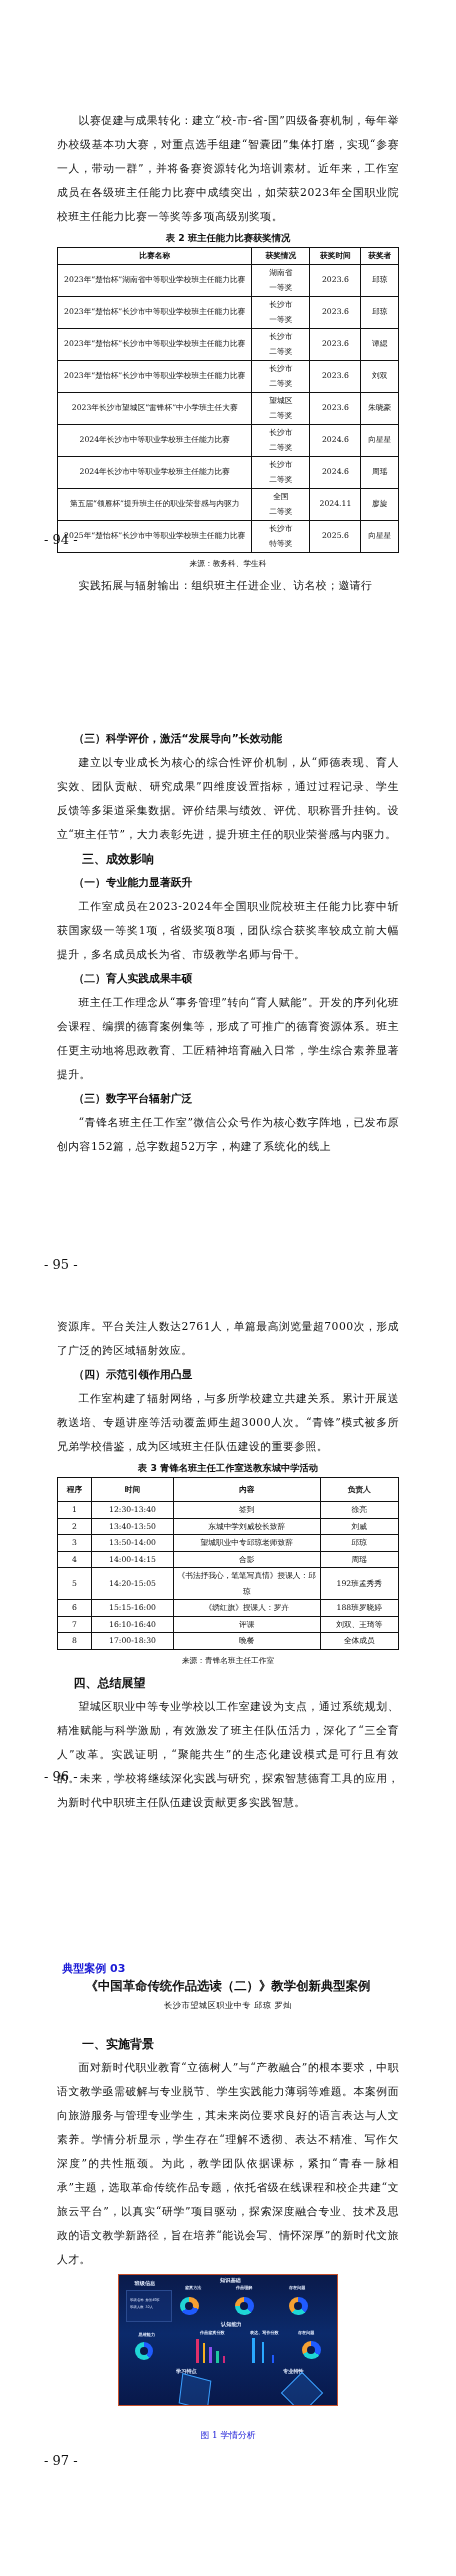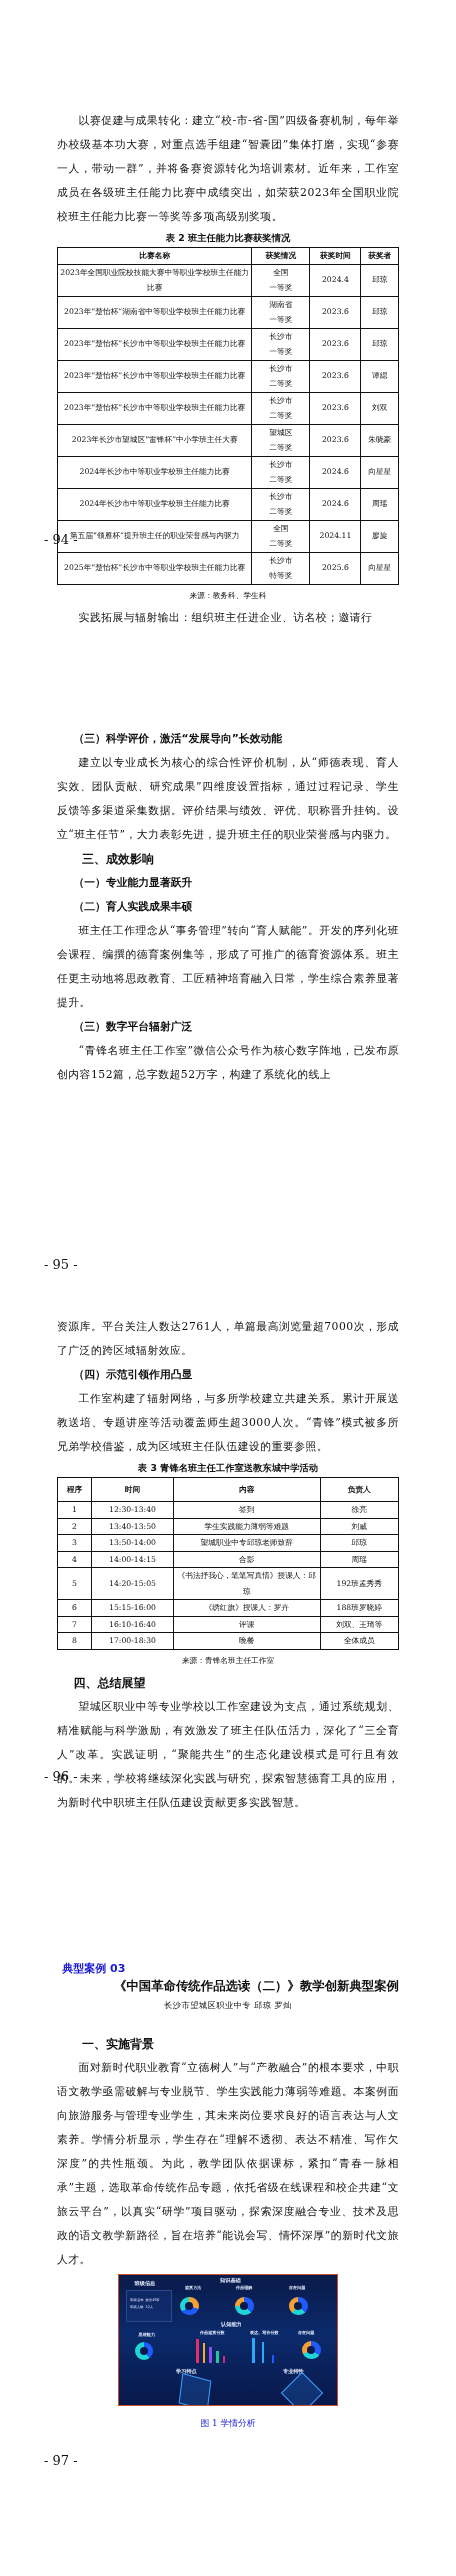--- a/index.html
+++ b/index.html
@@ -22,32 +22,32 @@
   .t3 th { height: 23px; }
   .t3 td { height: 15.5px; }
   .t3 td.tall { height: 31px; }
   .source { text-align: center; font-size: 7.7px; margin: 6.2px 0 5.2px 0; }
   .pagenum { position: absolute; left: 0; right: 0; text-align: left; font-size: 13px; margin-left: 44px; }
   .p94 .pagenum { top: 532px; }
   .p95 .pagenum { top: 610px; }
   .p96 .pagenum { top: 498px; }
   .p97 .pagenum { top: 565px; }
   .case-tag { font-family: "DejaVu Sans", "Liberation Sans", sans-serif; font-weight: bold; color: #1a1ad6; font-size: 11px; margin: 0 0 2.1px 5.2px; }
-  .case-title { font-family: Liberation Mono, monospace; font-size: 12.4px; font-weight: bold; text-align: right; margin: 0 0 5.2px 0; }
+  .case-title { font-family: Liberation Mono, monospace; font-size: 12.4px; font-weight: bold; text-align: center; margin: 0 0 5.2px 0; }
   .case-author { text-align: center; font-size: 8.2px; margin: 0 0 20.6px 0; letter-spacing: 0.5px; }
   .dash { width: 218px; height: 130px; margin: 2.1px auto 0 auto; background: linear-gradient(180deg, #0a1a4a 0%, #0b2a6b 45%, #08184a 100%); border: 0.5px solid #c8502a; position: relative; overflow: hidden; color: #dfe9ff; font-family: "DejaVu Sans", "Liberation Sans", sans-serif; }
   .dash .lbl { position: absolute; font-size: 4.1px; font-weight: bold; color: #e7efff; }
   .dash .big { font-size: 5.2px; }
   .dash .info { position: absolute; left: 7.2px; top: 15.5px; width: 46px; height: 32px; border: 0.5px solid #2a4a8f; background: rgba(20,50,120,0.5); font-size: 3.3px; padding: 5.2px 3.1px; box-sizing: border-box; line-height: 7.2px; }
   .donut { position: absolute; width: 18.5px; height: 18.5px; border-radius: 50%; }
   .donut::after { content: ""; position: absolute; left: 5.2px; top: 5.2px; width: 8.2px; height: 8.2px; border-radius: 50%; background: #0a1a4a; }
   .bars { position: absolute; display: flex; align-items: flex-end; gap: 4.1px; }
   .bars span { display: block; width: 2.6px; }
   .radar { position: absolute; width: 28px; height: 28px; border: 0.5px solid #3aa0ff; transform: rotate(45deg); background: rgba(40,120,220,0.25); }
-  .caption { text-align: center; color: #1a1ad6; font-size: 8.8px; margin-top: 12px; }
+  .caption { text-align: center; color: #1a1ad6; font-size: 8.8px; margin-top: 24px; }
 </style>
 </head>
 <body>
 
 <div class="page p94">
   <p class="para indent">以赛促建与成果转化：建立“校-市-省-国”四级备赛机制，每年举办校级基本功大赛，对重点选手组建“智囊团”集体打磨，实现“参赛一人，带动一群”，并将备赛资源转化为培训素材。近年来，工作室成员在各级班主任能力比赛中成绩突出，如荣获2023年全国职业院校班主任能力比赛一等奖等多项高级别奖项。</p>
   <div class="tbl-title">表 2  班主任能力比赛获奖情况</div>
   <table class="t2">
     <colgroup>
         <col style="width:57%">
@@ -58,29 +58,20 @@
     <thead>
       <tr>
         <th>比赛名称</th>
         <th>获奖情况</th>
         <th>获奖时间</th>
         <th>获奖者</th>
       </tr>
     </thead>
     <tbody id="t2body">
         <tr>
-          <td class="name">2023年全国职业院校技能大赛中等职业学校班主任能力比赛</td>
-          <td>
-            <div>全国</div>
-            <div>一等奖</div>
-          </td>
-          <td>2024.4</td>
-          <td>邱琼</td>
-        </tr>
-        <tr>
           <td class="name">2023年“楚怡杯”湖南省中等职业学校班主任能力比赛</td>
           <td>
             <div>湖南省</div>
             <div>一等奖</div>
           </td>
           <td>2023.6</td>
           <td>邱琼</td>
         </tr>
         <tr>
           <td class="name">2023年“楚怡杯”长沙市中等职业学校班主任能力比赛</td>
@@ -159,20 +150,21 @@
   <div class="source">来源：教务科、学生科</div>
   <p class="para indent">实践拓展与辐射输出：组织班主任进企业、访名校；邀请行</p>
   <div class="pagenum">- 94 -</div>
 </div>
 
 <div class="page p95">
   <h3 class="h2">（三）科学评价，激活“发展导向”长效动能</h3>
   <p class="para indent">建立以专业成长为核心的综合性评价机制，从“师德表现、育人实效、团队贡献、研究成果”四维度设置指标，通过过程记录、学生反馈等多渠道采集数据。评价结果与绩效、评优、职称晋升挂钩。设立“班主任节”，大力表彰先进，提升班主任的职业荣誉感与内驱力。</p>
   <h2 class="h1">三、成效影响</h2>
   <h3 class="h2">（一）专业能力显著跃升</h3>
+  <p class="para indent">工作室成员在2023-2024年全国职业院校班主任能力比赛中斩获国家级一等奖1项，省级奖项8项，团队综合获奖率较成立前大幅提升，多名成员成长为省、市级教学名师与骨干。</p>
   <h3 class="h2">（二）育人实践成果丰硕</h3>
   <p class="para indent">班主任工作理念从“事务管理”转向“育人赋能”。开发的序列化班会课程、编撰的德育案例集等，形成了可推广的德育资源体系。班主任更主动地将思政教育、工匠精神培育融入日常，学生综合素养显著提升。</p>
   <h3 class="h2">（三）数字平台辐射广泛</h3>
   <p class="para indent">“青锋名班主任工作室”微信公众号作为核心数字阵地，已发布原创内容152篇，总字数超52万字，构建了系统化的线上</p>
   <div class="pagenum">- 95 -</div>
 </div>
 
 <div class="page p96">
   <p class="para">资源库。平台关注人数达2761人，单篇最高浏览量超7000次，形成了广泛的跨区域辐射效应。</p>
   <h3 class="h2">（四）示范引领作用凸显</h3>
@@ -196,21 +188,21 @@
     <tbody id="t3body">
         <tr>
           <td>1</td>
           <td>12:30-13:40</td>
           <td>签到</td>
           <td>徐亮</td>
         </tr>
         <tr>
           <td>2</td>
           <td>13:40-13:50</td>
-          <td>学生实践能力薄弱等难题</td>
+          <td>东城中学刘威校长致辞</td>
           <td>刘威</td>
         </tr>
         <tr>
           <td>3</td>
           <td>13:50-14:00</td>
           <td>望城职业中专邱琼老师致辞</td>
           <td>邱琼</td>
         </tr>
         <tr>
           <td>4</td>

